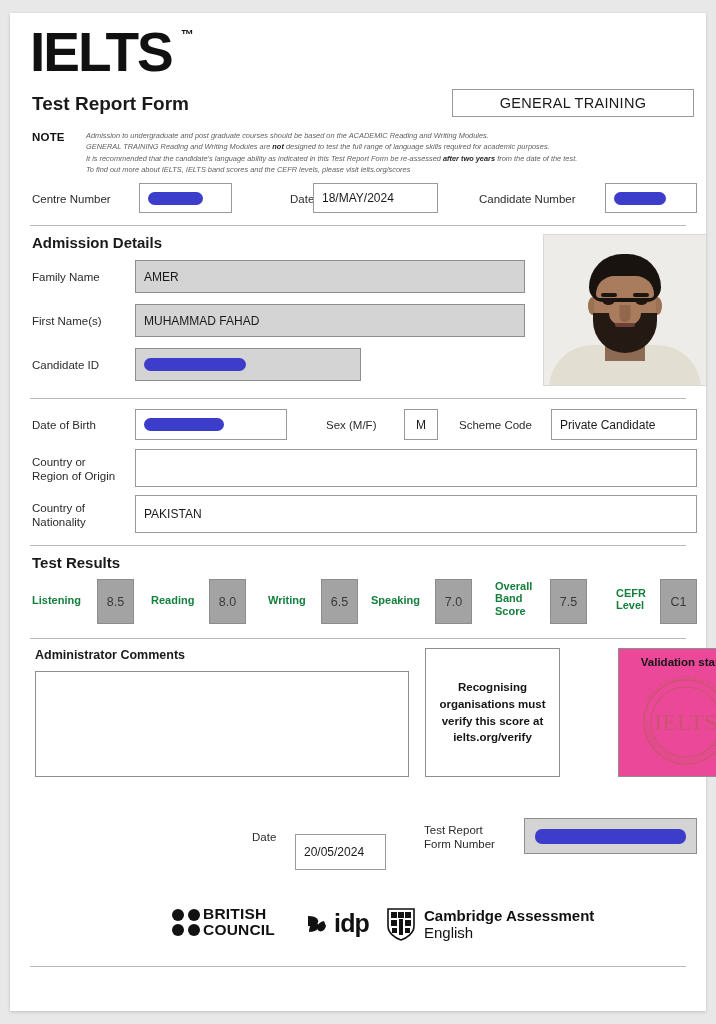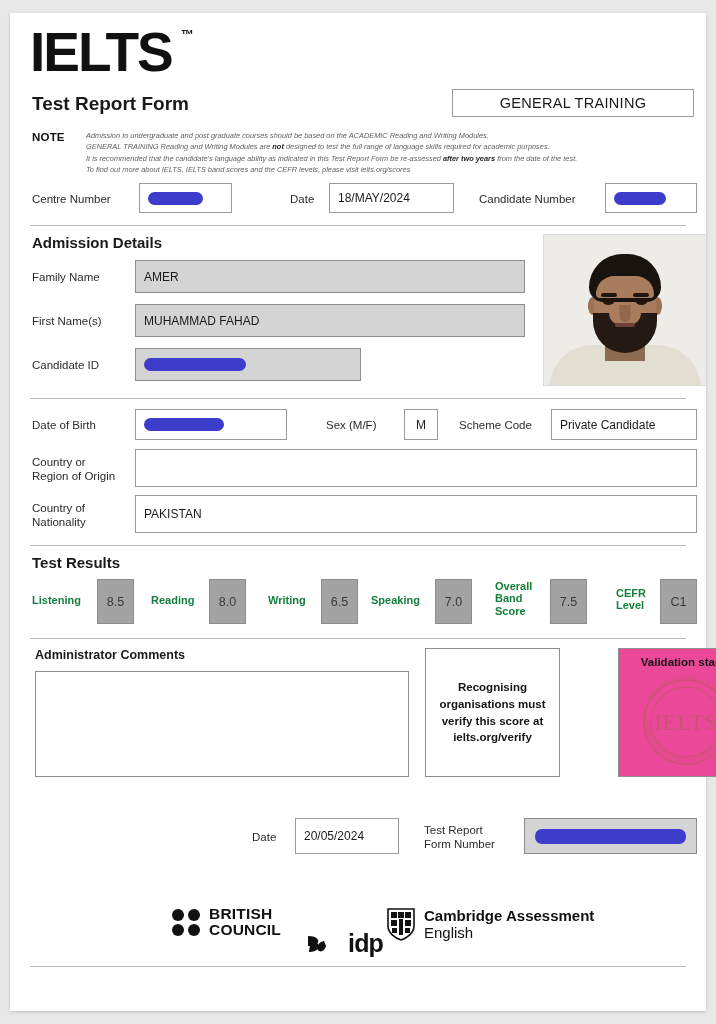--- a/index.html
+++ b/index.html
@@ -199,21 +199,21 @@
         <div>To find out more about IELTS, IELTS band scores and the CEFR levels, please visit ielts.org/scores</div>
       </div>
     </div>
 
     <div style="position:relative;height:34px;margin-top:12px;">
       <div class="lbl" style="position:absolute;left:8px;top:9px;">Centre Number</div>
       <div class="box" style="position:absolute;left:115px;top:0;width:93px;height:30px;">
         <div class="redact" style="width:55px;"></div>
       </div>
       <div class="lbl" style="position:absolute;left:266px;top:9px;">Date</div>
-      <div class="box" style="position:absolute;left:305px;top:0;width:125px;height:30px;">18/MAY/2024</div>
+      <div class="box" style="position:absolute;left:289px;top:0;width:125px;height:30px;">18/MAY/2024</div>
       <div class="lbl" style="position:absolute;left:455px;top:9px;">Candidate Number</div>
       <div class="box" style="position:absolute;left:581px;top:0;width:92px;height:30px;">
         <div class="redact" style="width:52px;"></div>
       </div>
     </div>
 
     <div class="hr" style="margin:8px 6px 0 6px;"></div>
 
     <div style="position:relative;margin-top:8px;height:158px;">
       <div class="section-h" style="position:absolute;left:8px;top:0;">Admission Details</div>
@@ -338,46 +338,46 @@
           <text font-size="5.6" fill="#c9566e" letter-spacing="0.5" font-family="Liberation Serif, serif">
             <textPath href="#arcBot" startOffset="50%" text-anchor="middle">CAMBRIDGE ENGLISH  BRITISH COUNCIL  IDP</textPath>
           </text>
           <text x="67" y="62" text-anchor="middle" font-size="23" fill="#c9566e" font-family="Liberation Serif, serif" letter-spacing="0.6">IELTS</text>
         </svg>
       </div>
     </div>
 
     <div style="position:relative;margin-top:36px;height:38px;">
       <div class="lbl" style="position:absolute;left:228px;top:12px;">Date</div>
-      <div class="box" style="position:absolute;left:271px;top:0;width:104px;height:36px;">20/05/2024</div>
+      <div class="box" style="position:absolute;left:271px;top:16px;width:91px;height:36px;">20/05/2024</div>
       <div class="lbl" style="position:absolute;left:400px;top:5px;">
         <div>Test Report</div>
         <div>Form Number</div>
       </div>
       <div class="box gray" style="position:absolute;left:500px;top:0;width:173px;height:36px;justify-content:center;padding-left:0;">
         <div class="redact" style="width:151px;height:15px;"></div>
       </div>
     </div>
 
     <div style="position:relative;margin-top:46px;height:46px;">
 
-      <div style="position:absolute;left:148px;top:4px;display:flex;align-items:center;gap:7px;">
+      <div style="position:absolute;left:148px;top:4px;display:flex;align-items:center;gap:1px;">
         <div class="bc-dots">
           <span style="left:0;top:0;"></span>
             <span style="left:16px;top:0;"></span>
           <span style="left:0;top:15px;"></span>
             <span style="left:16px;top:15px;"></span>
         </div>
         <div class="bc-text">
           <div>BRITISH</div>
           <div>COUNCIL</div>
         </div>
       </div>
 
-      <div style="position:absolute;left:280px;top:7px;display:flex;align-items:flex-end;gap:16px;margin-top:20px;">
+      <div style="position:absolute;left:280px;top:7px;display:flex;align-items:flex-end;gap:2px;">
         <svg width="28" height="28" viewBox="0 0 28 28">
           <path d="M4 6 C14 6, 16 11, 13 14 C10 17, 4 16, 4 16 Z" fill="#111"></path>
           <path d="M5 22 C5 13, 11 11, 14 14 C17 17, 13 22, 5 22 Z" fill="#111"></path>
           <path d="M20 11 C15 12, 12 16, 14 20 C16 23, 21 21, 22 16 Z" fill="#111"></path>
         </svg>
         <div class="idp-text">idp</div>
       </div>
 
       <div style="position:absolute;left:362px;top:5px;display:flex;align-items:center;gap:8px;">
         <svg width="30" height="34" viewBox="0 0 30 34">

